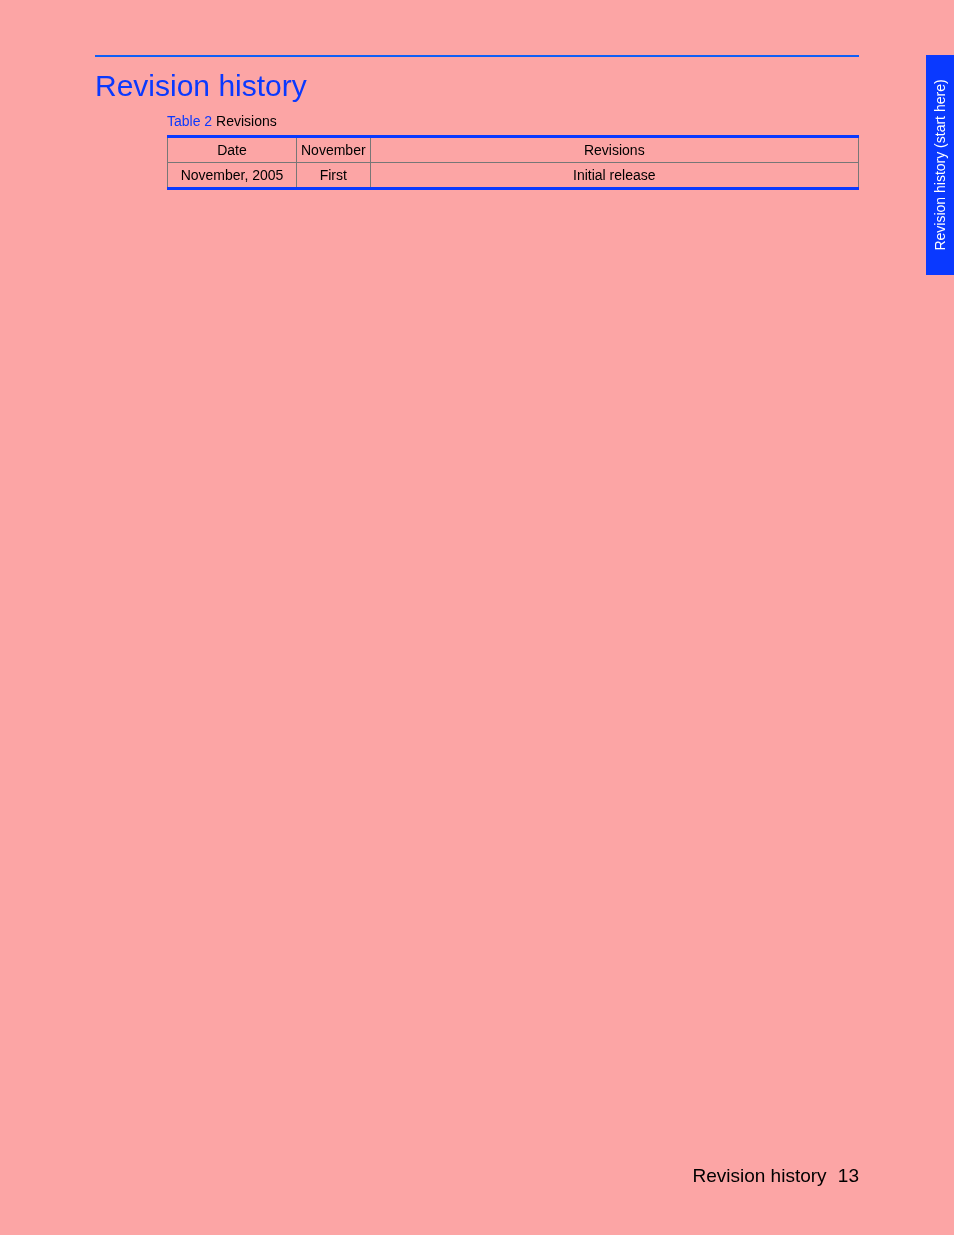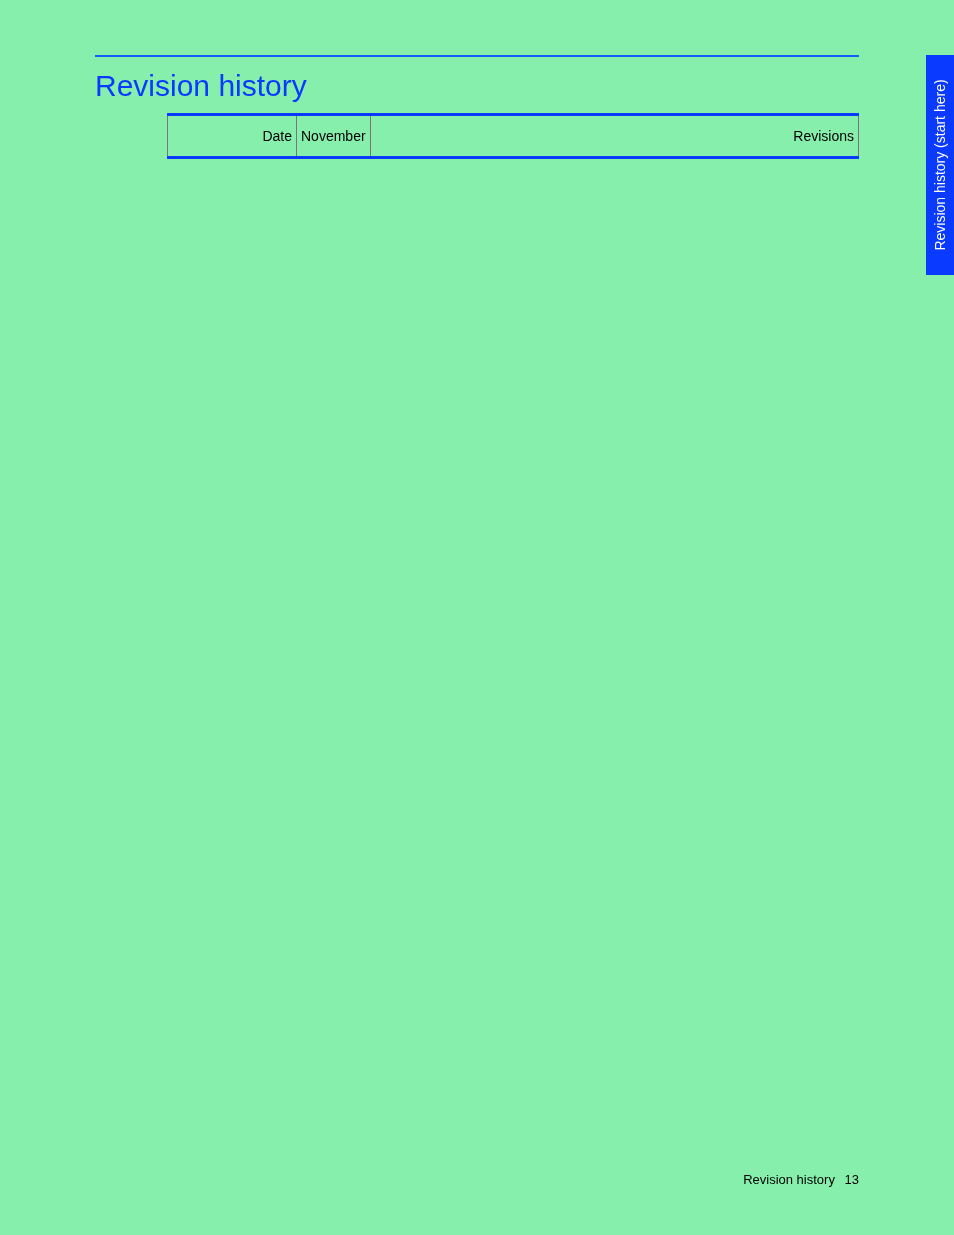--- a/index.html
+++ b/index.html
@@ -7,21 +7,21 @@
     padding: 0;
     background: #ffffff;
     font-family: Arial, Helvetica, sans-serif;
     color: #000;
   }
   .page {
     width: 954px;
     height: 1235px;
     position: relative;
     box-sizing: border-box;
-    background: #86efac;
+    background: #fca5a5;
   }
   .content {
     position: absolute;
     left: 95px;
     right: 95px;
     top: 55px;
     bottom: 70px;
     border-top: 2px solid #0f5ff7;
     padding-top: 8px;
   }
@@ -55,22 +55,22 @@
     border-top: 3px solid #0a39ff;
     border-bottom: 3px solid #0a39ff;
   }
   .rev-table th, .rev-table td {
     border-left: 1px solid #777;
     border-right: 1px solid #777;
     border-top: 1px solid #777;
     border-bottom: 1px solid #777;
     font-weight: 400;
     font-size: 14px;
-    text-align: right;
-    padding: 12px 4px;
+    text-align: center;
+    padding: 4px 4px;
   }
   .rev-table tr:first-child th,
   .rev-table tr:first-child td {
     border-top: none;
   }
   .rev-table tr:last-child th,
   .rev-table tr:last-child td {
     border-bottom: none;
   }
   .rev-table .col-date { width: 120px; }
@@ -89,42 +89,51 @@
     justify-content: center;
   }
   .side-tab-inner {
     transform: rotate(-90deg);
     white-space: nowrap;
   }
   .footer {
     position: absolute;
     right: 95px;
     bottom: 48px;
-    font-size: 13px;
+    font-size: 19px;
     color: #000;
   }
   .footer .pg {
     margin-left: 6px;
   }
 </style>
 </head>
 <body>
 
 <div class="page">
 
   <div class="content">
     <h1 class="h1">Revision history</h1>
 
+    <div class="table-caption">
+      <span class="label">Table 2</span>
+      <span class="name">Revisions</span>
+    </div>
 
     <table class="rev-table">
       <tbody>
           <tr>
         <th class="col-date">Date</th>
         <th class="col-edition">November</th>
         <th>Revisions</th>
+      </tr>
+      <tr>
+        <td>November, 2005</td>
+        <td>First</td>
+        <td>Initial release</td>
       </tr>
     </tbody>
       </table>
   </div>
 
   <div class="side-tab">
     <div class="side-tab-inner">Revision history (start here)</div>
   </div>
 
   <div class="footer">

